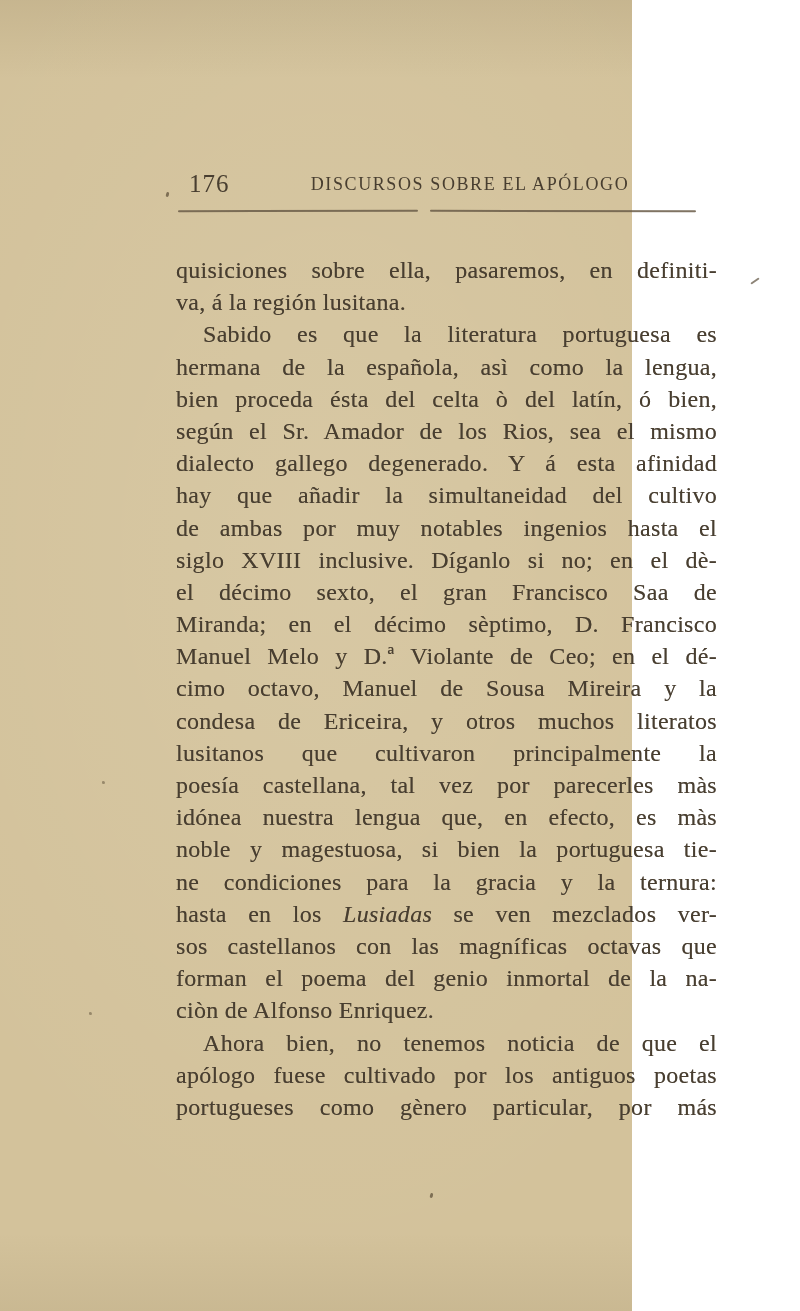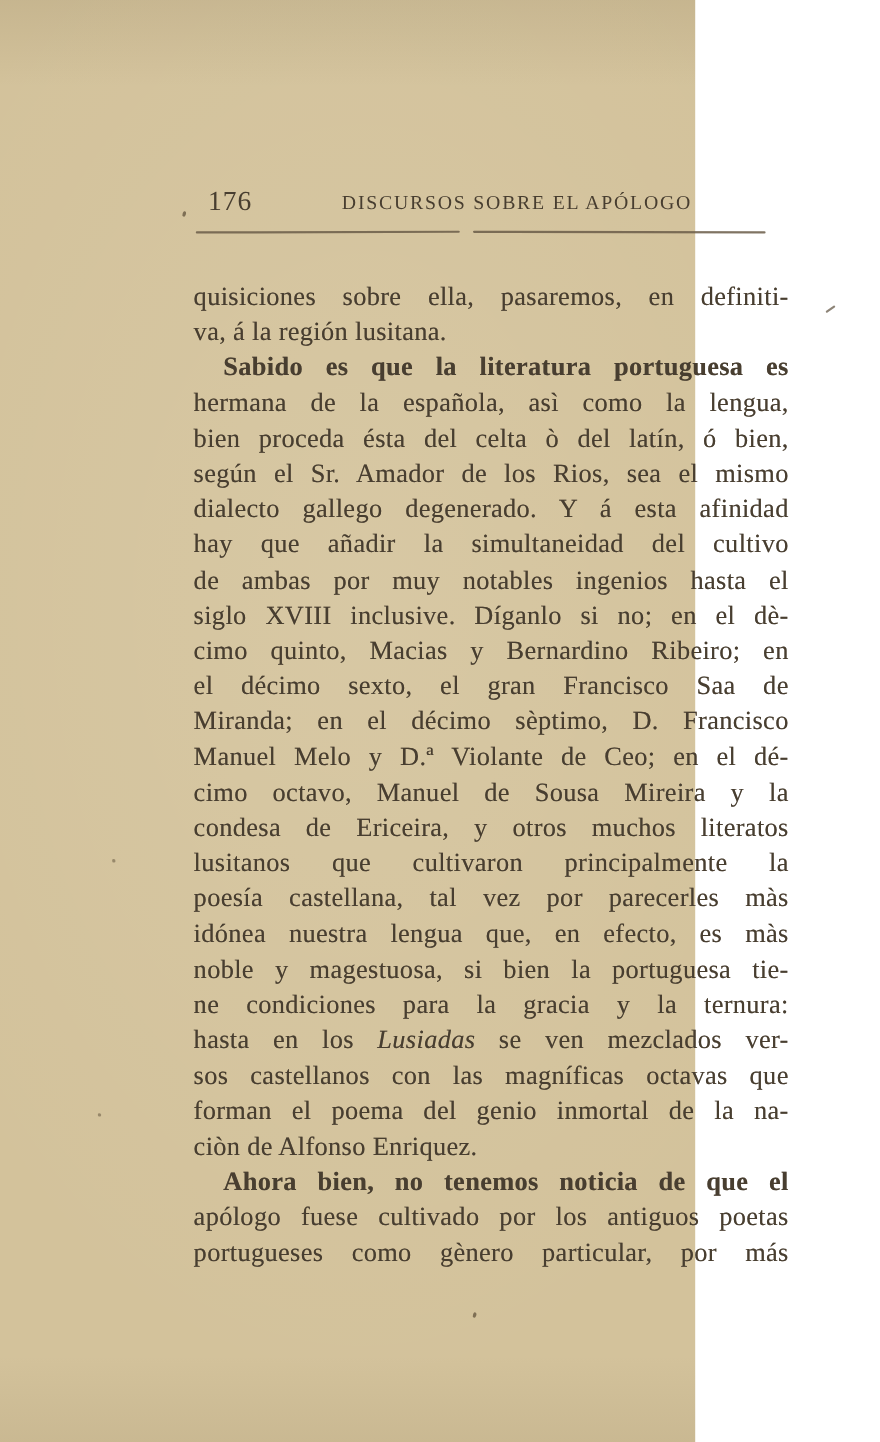--- a/index.html
+++ b/index.html
@@ -74,21 +74,20 @@
     text-align-last: justify;
     letter-spacing: 0.3px;
     text-shadow: 0 0 0.5px rgba(72,62,48,0.55);
   }
   .line.noj {
     text-align: left;
     text-align-last: left;
   }
   .line.ind {
     padding-left: 27px;
-    font-weight: bold;
   }
   .line i { }
   
   .speck {
     position: absolute;
     background: rgba(80,66,46,0.65);
     border-radius: 40% 60% 50% 50%;
   }
   .speck.slash {
     width: 10px; height: 2px;
@@ -121,21 +120,20 @@
       <div class="line"><span>quisiciones sobre ella, pasaremos, en definiti-</span></div>
       <div class="line noj"><span>va, á la región lusitana.</span></div>
       <div class="line ind"><span>Sabido es que la literatura portuguesa es</span></div>
       <div class="line"><span>hermana de la española, asì como la lengua,</span></div>
       <div class="line"><span>bien proceda ésta del celta ò del latín, ó bien,</span></div>
       <div class="line"><span>según el Sr. Amador de los Rios, sea el mismo</span></div>
       <div class="line"><span>dialecto gallego degenerado. Y á esta afinidad</span></div>
       <div class="line"><span>hay que añadir la simultaneidad del cultivo</span></div>
       <div class="line"><span>de ambas por muy notables ingenios hasta el</span></div>
       <div class="line"><span>siglo XVIII inclusive. Díganlo si no; en el dè-</span></div>
-      <div class="line"><span>cimo quinto, Macias y Bernardino Ribeiro; en</span></div>
       <div class="line"><span>el décimo sexto, el gran Francisco Saa de</span></div>
       <div class="line"><span>Miranda; en el décimo sèptimo, D. Francisco</span></div>
       <div class="line"><span>Manuel Melo y D.ª Violante de Ceo; en el dé-</span></div>
       <div class="line"><span>cimo octavo, Manuel de Sousa Mireira y la</span></div>
       <div class="line"><span>condesa de Ericeira, y otros muchos literatos</span></div>
       <div class="line"><span>lusitanos que cultivaron principalmente la</span></div>
       <div class="line"><span>poesía castellana, tal vez por parecerles màs</span></div>
       <div class="line"><span>idónea nuestra lengua que, en efecto, es màs</span></div>
       <div class="line"><span>noble y magestuosa, si bien la portuguesa tie-</span></div>
       <div class="line"><span>ne condiciones para la gracia y la ternura:</span></div>

